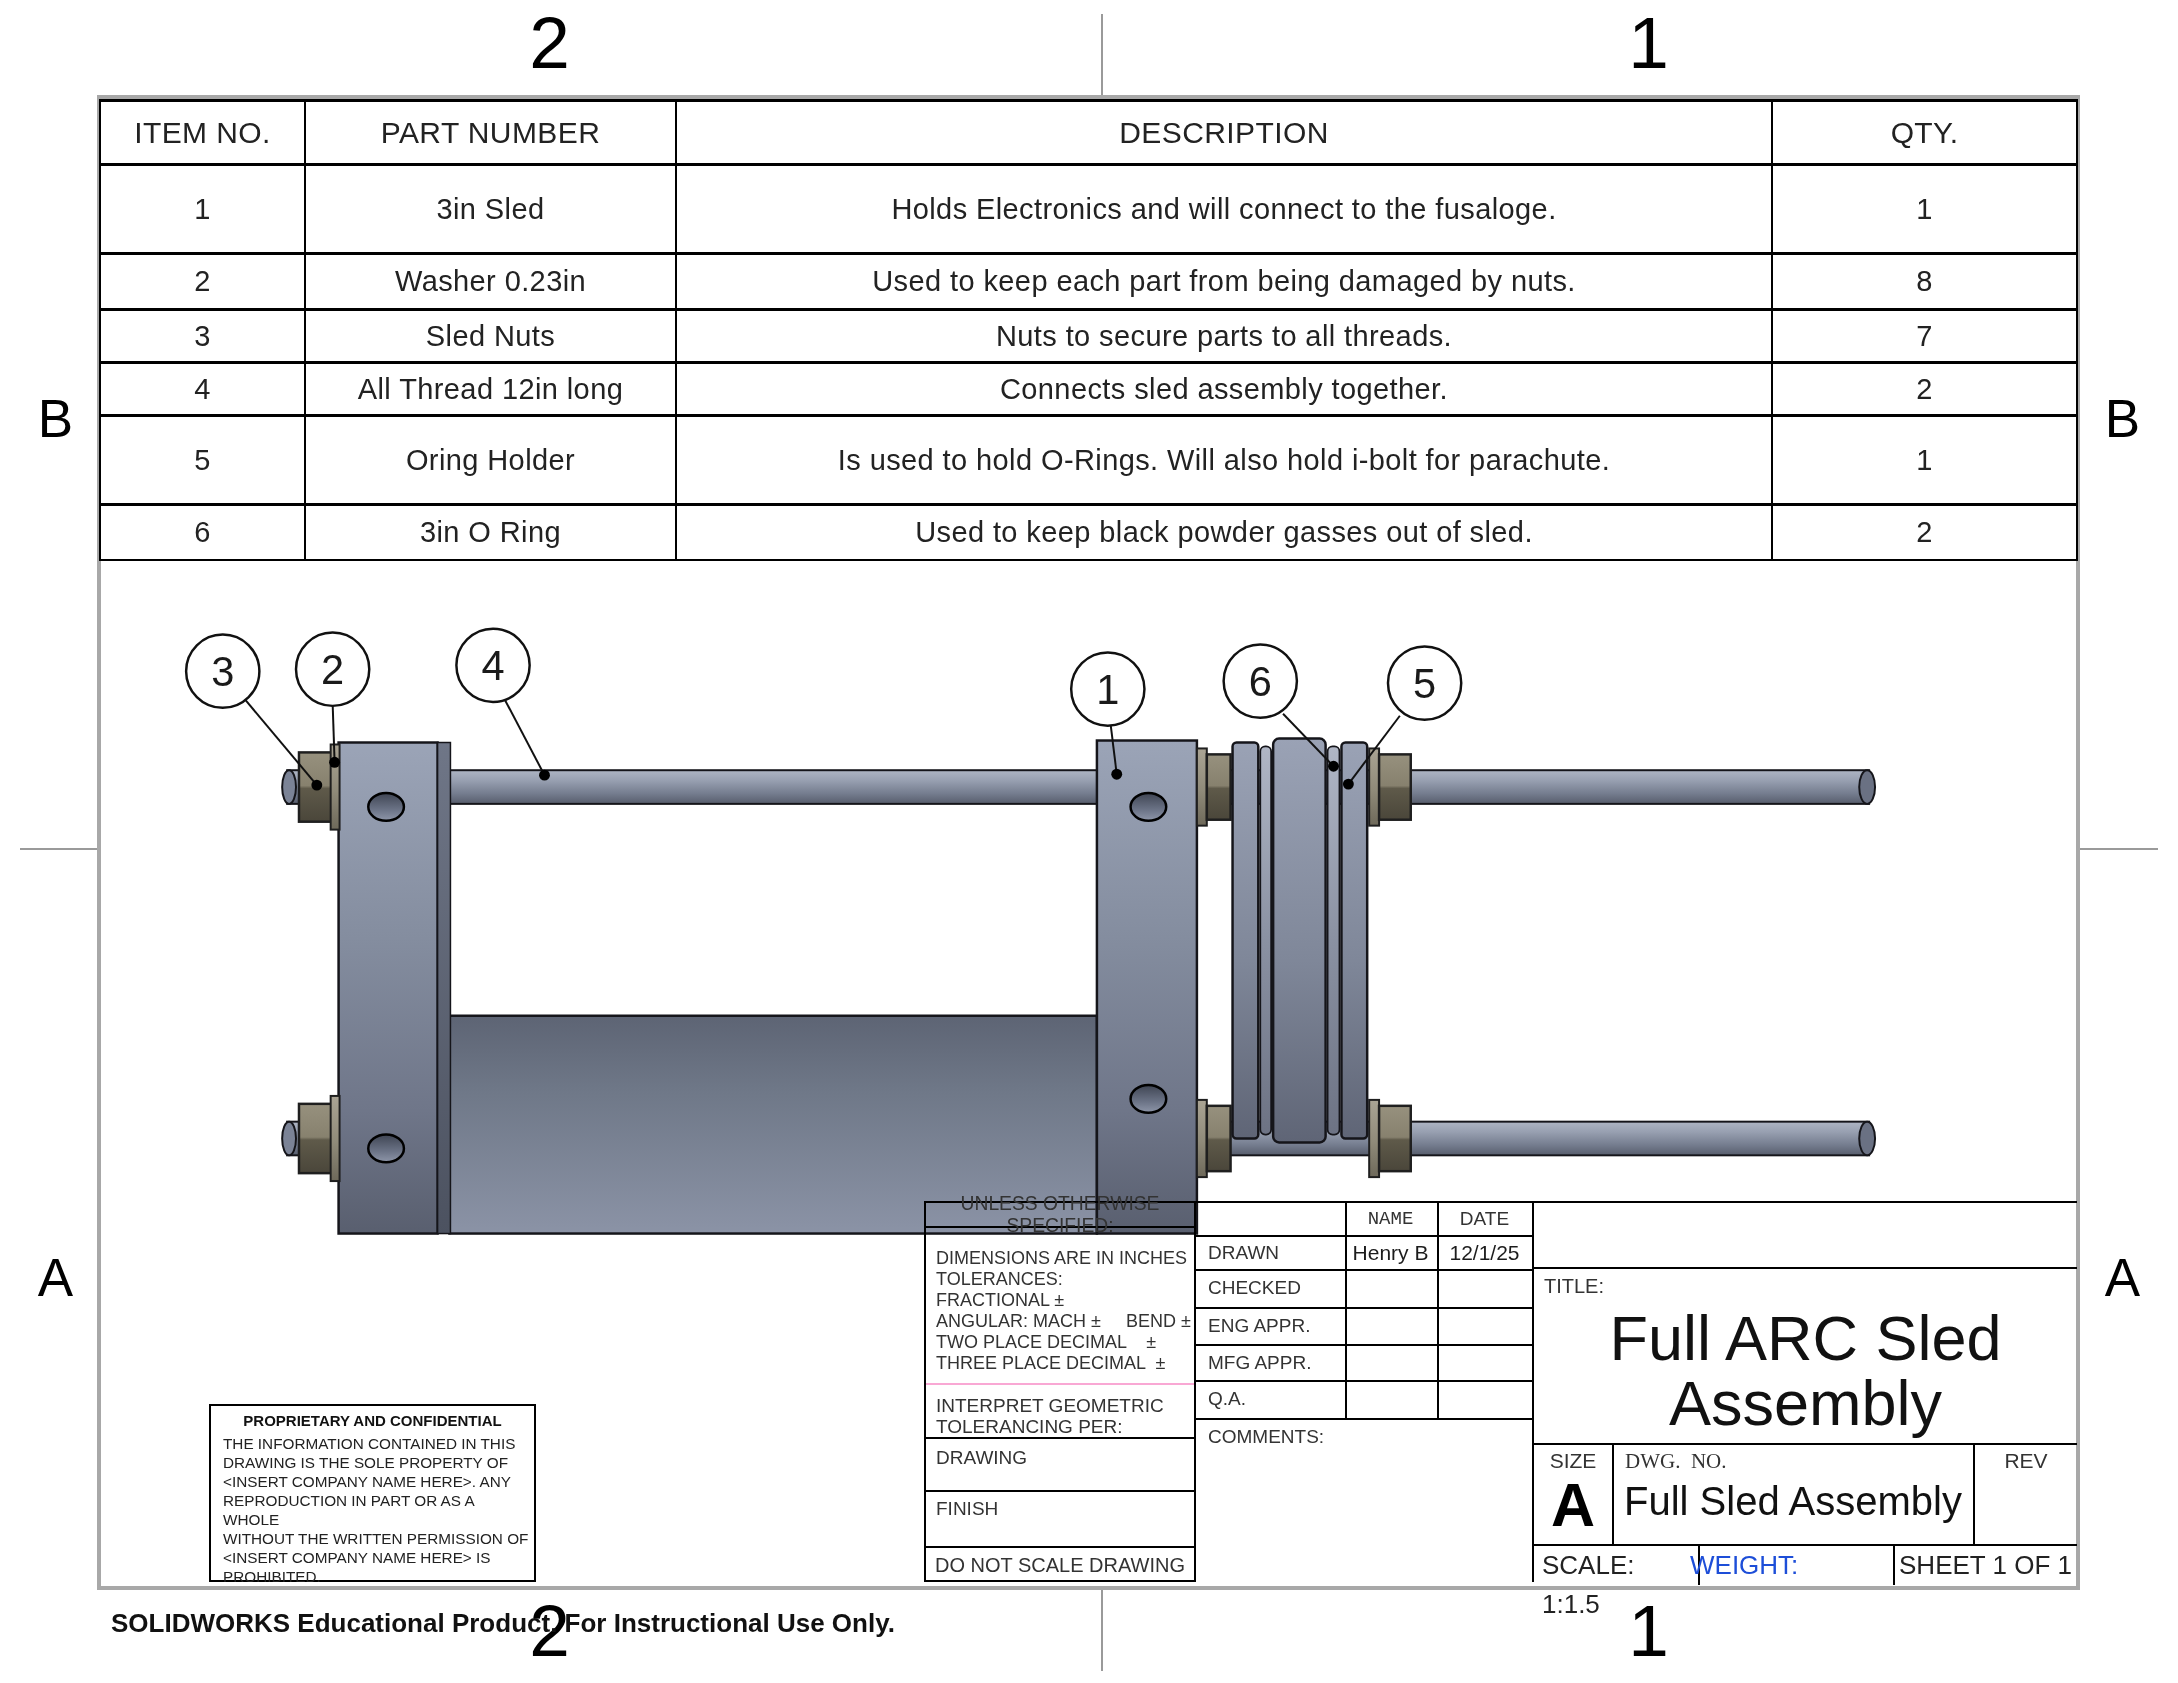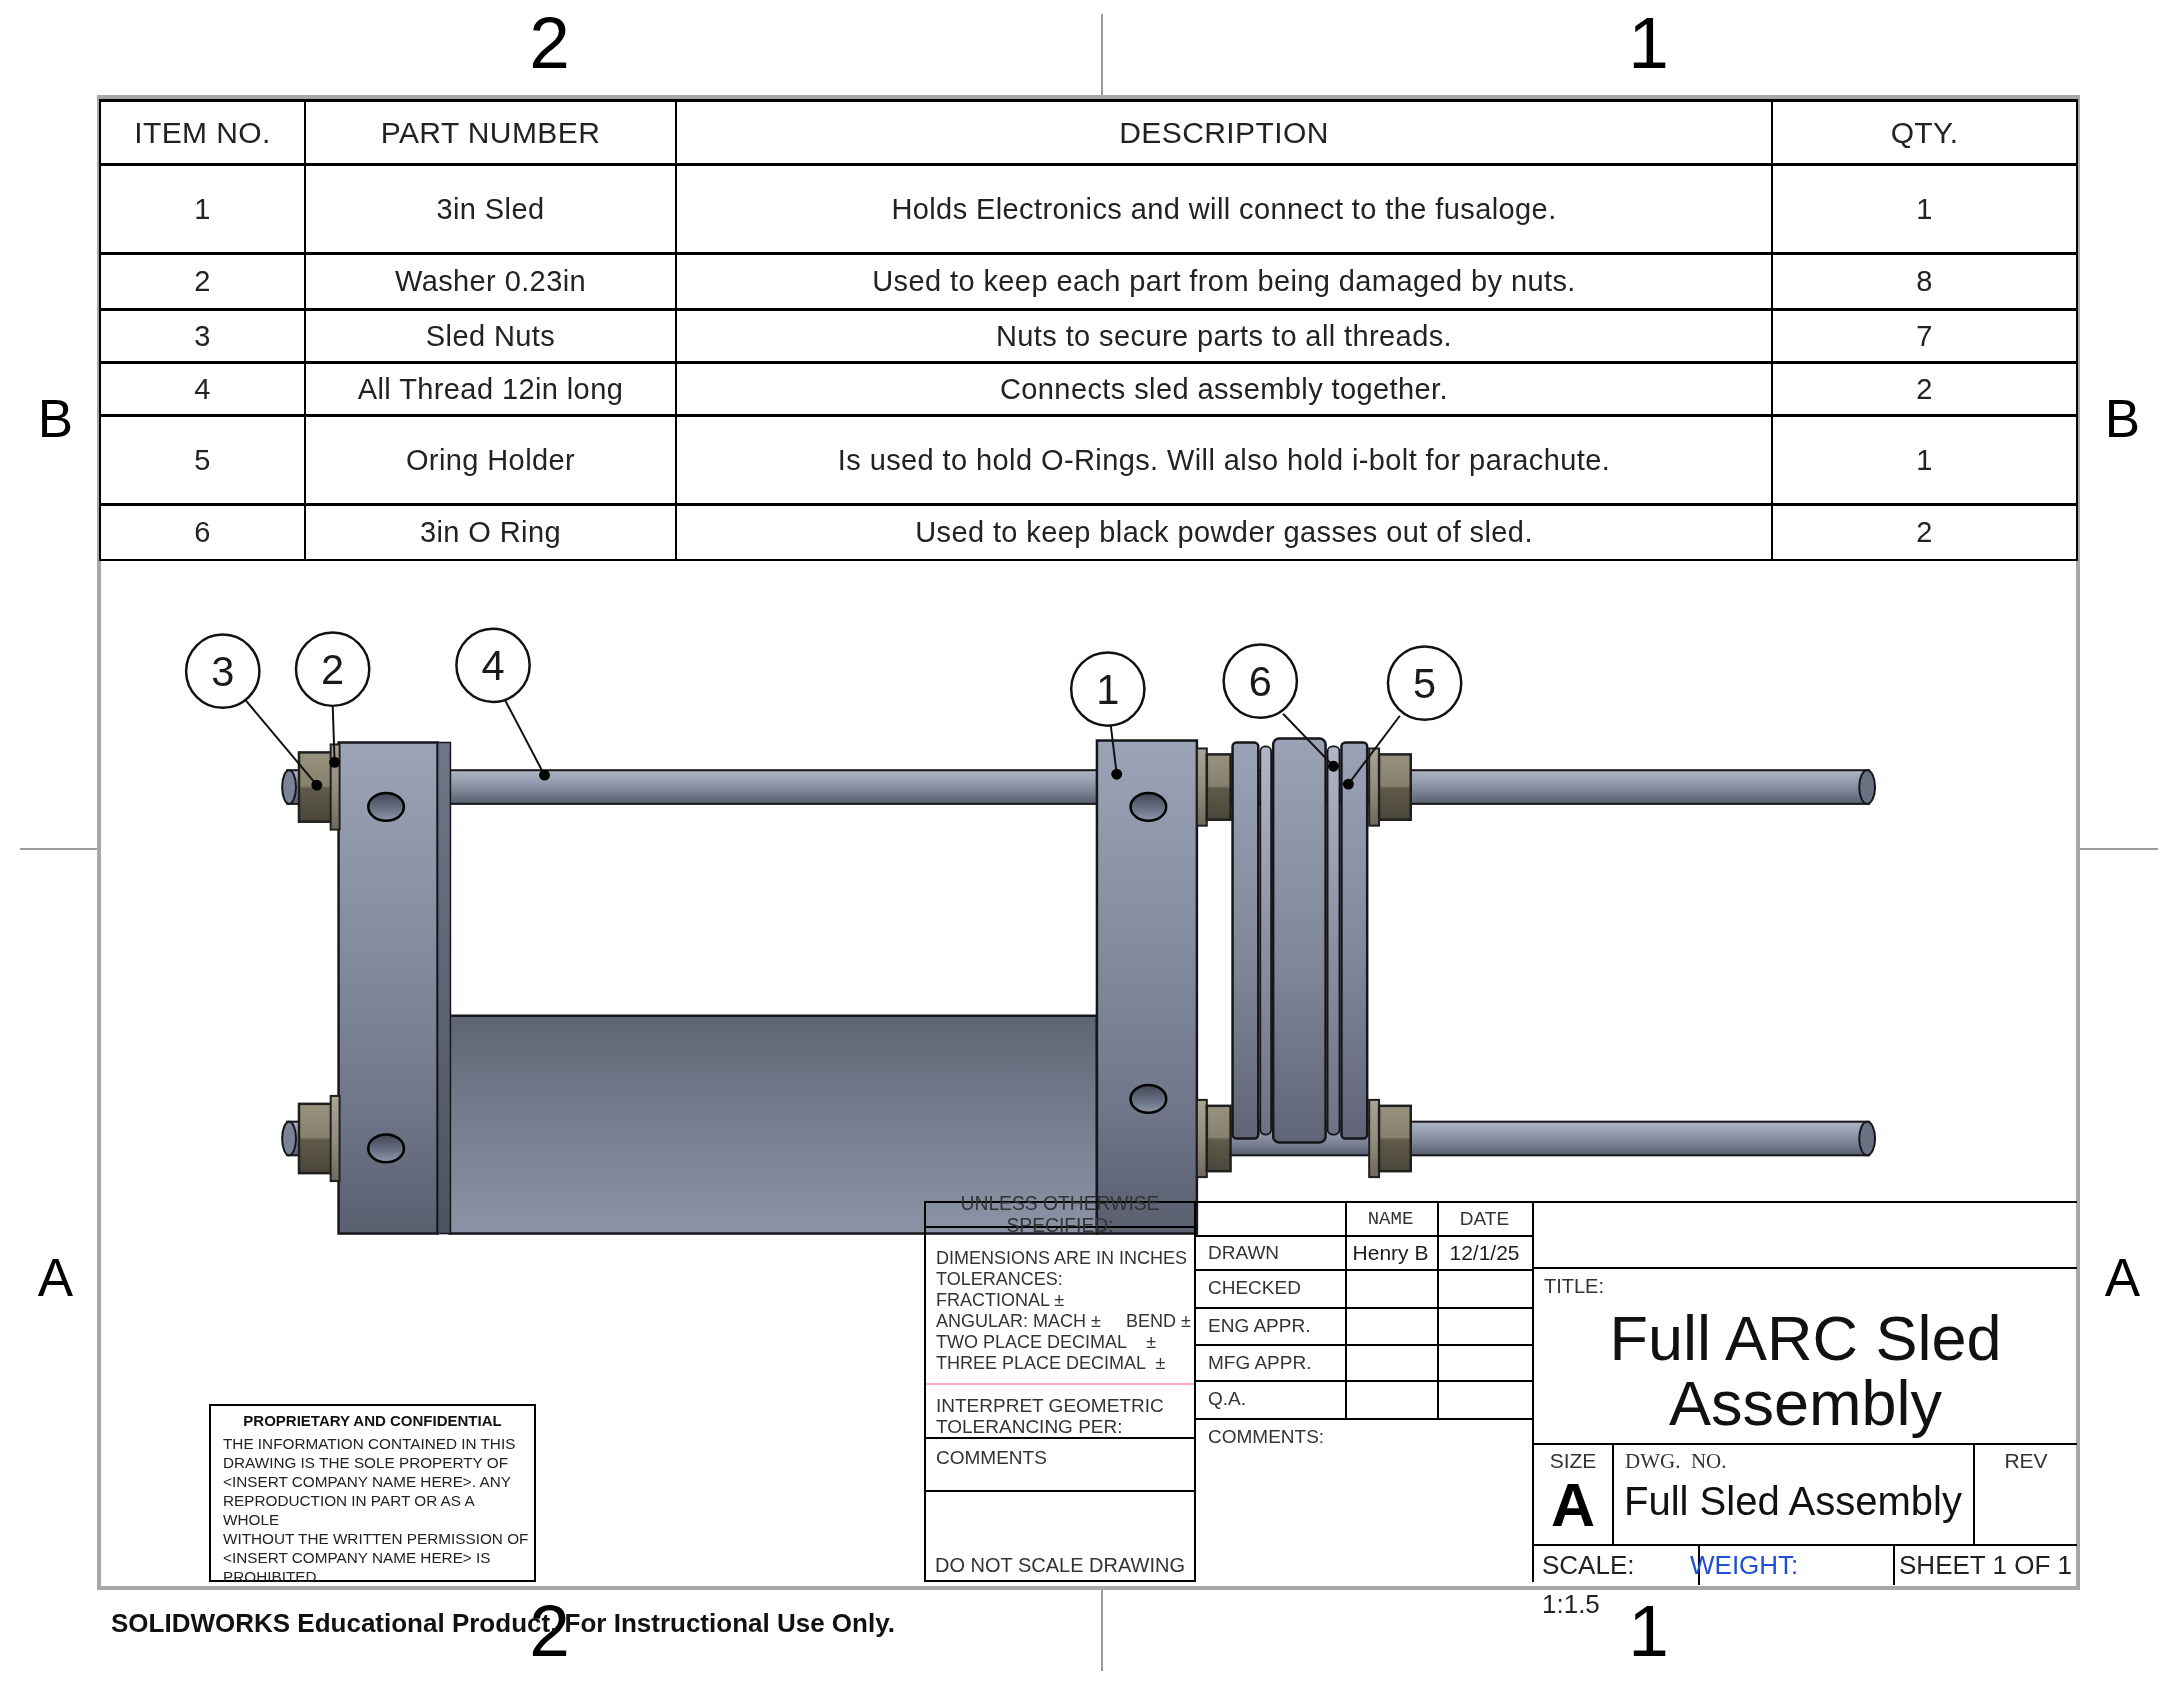--- a/index.html
+++ b/index.html
@@ -239,21 +239,24 @@
       <div class="tol-line">FRACTIONAL ±</div>
       <div class="tol-line">ANGULAR: MACH ±     BEND ±</div>
       <div class="tol-line">TWO PLACE DECIMAL    ±</div>
       <div class="tol-line">THREE PLACE DECIMAL  ±</div>
     </div>
     <div class="abs" style="left:0;top:184px;width:268px;height:52px;border-bottom:2px solid #000;padding:8px 0 0 10px;">
       <div class="tb-small" style="line-height:21px;">INTERPRET GEOMETRIC</div>
       <div class="tb-small" style="line-height:21px;">TOLERANCING PER:</div>
     </div>
     <div class="abs" style="left:0;top:239px;width:268px;height:50px;border-bottom:2px solid #000;padding:5px 0 0 10px;">
-      <div class="tb-small">COMMENTS</div>
+      <div class="tb-small">DRAWING</div>
+    </div>
+    <div class="abs" style="left:0;top:290px;width:268px;height:55px;border-bottom:2px solid #000;padding:5px 0 0 10px;">
+      <div class="tb-small">FINISH</div>
     </div>
     <div class="abs ctr" style="left:0;top:347px;width:268px;height:30px;font-size:20px;color:#333;">DO NOT SCALE DRAWING</div>
   </div>
 
 
   <div class="abs" style="left:1196px;top:1201px;width:338px;height:381px;border-top:2px solid #000;border-right:2px solid #000;">
     <div class="ln" style="left:149px;top:0;width:2px;height:215px;"></div>
     <div class="ln" style="left:241px;top:0;width:2px;height:215px;"></div>
     <div class="ln" style="left:0;top:32px;width:336px;height:2px;"></div>
     <div class="ln" style="left:0;top:66px;width:336px;height:2px;"></div>

